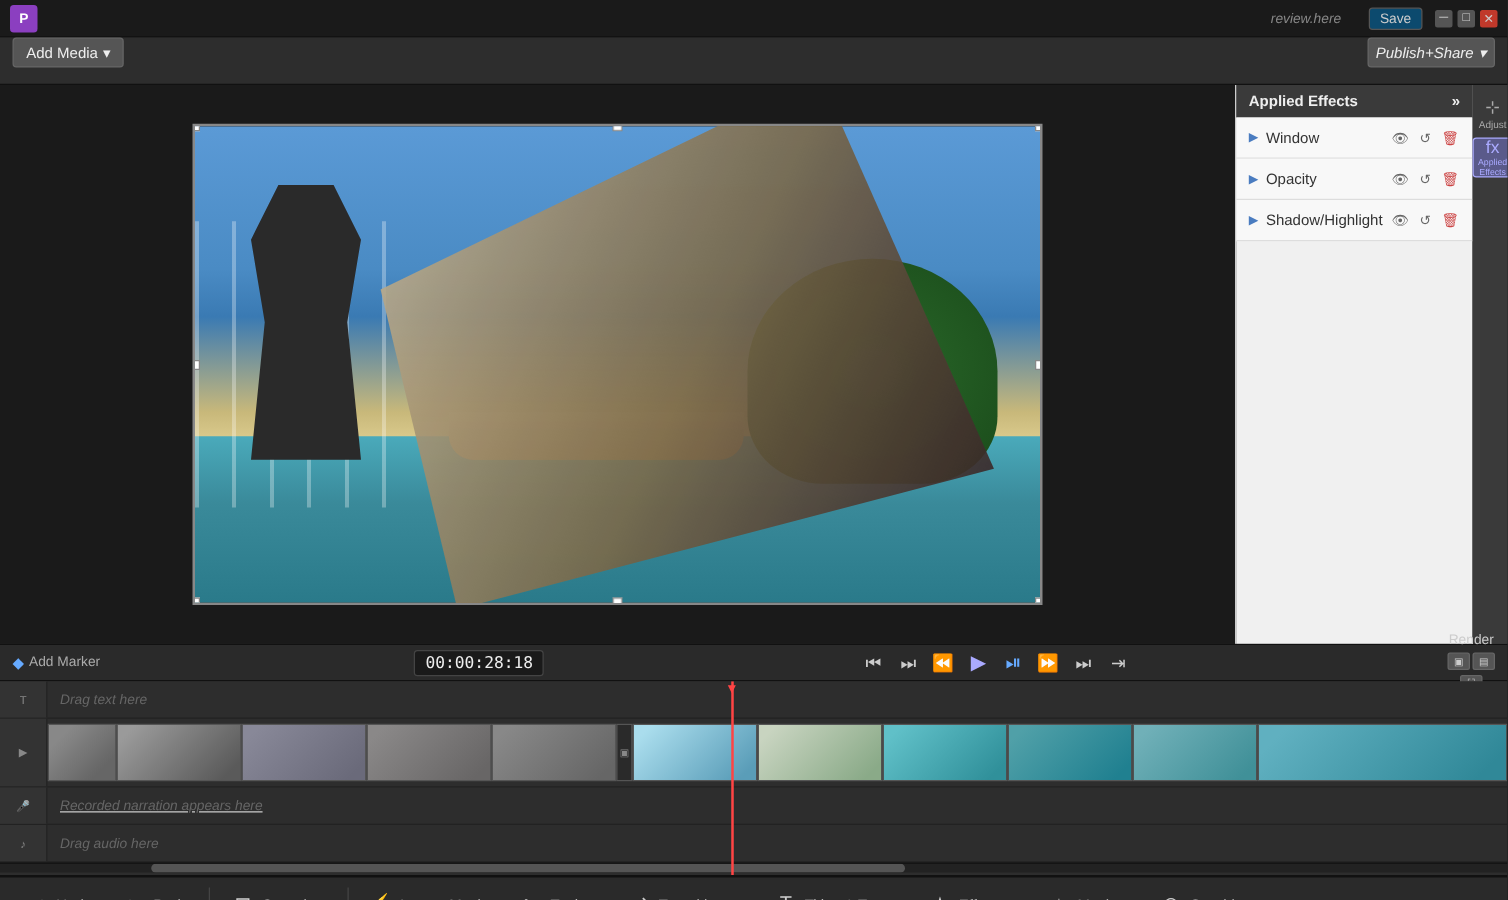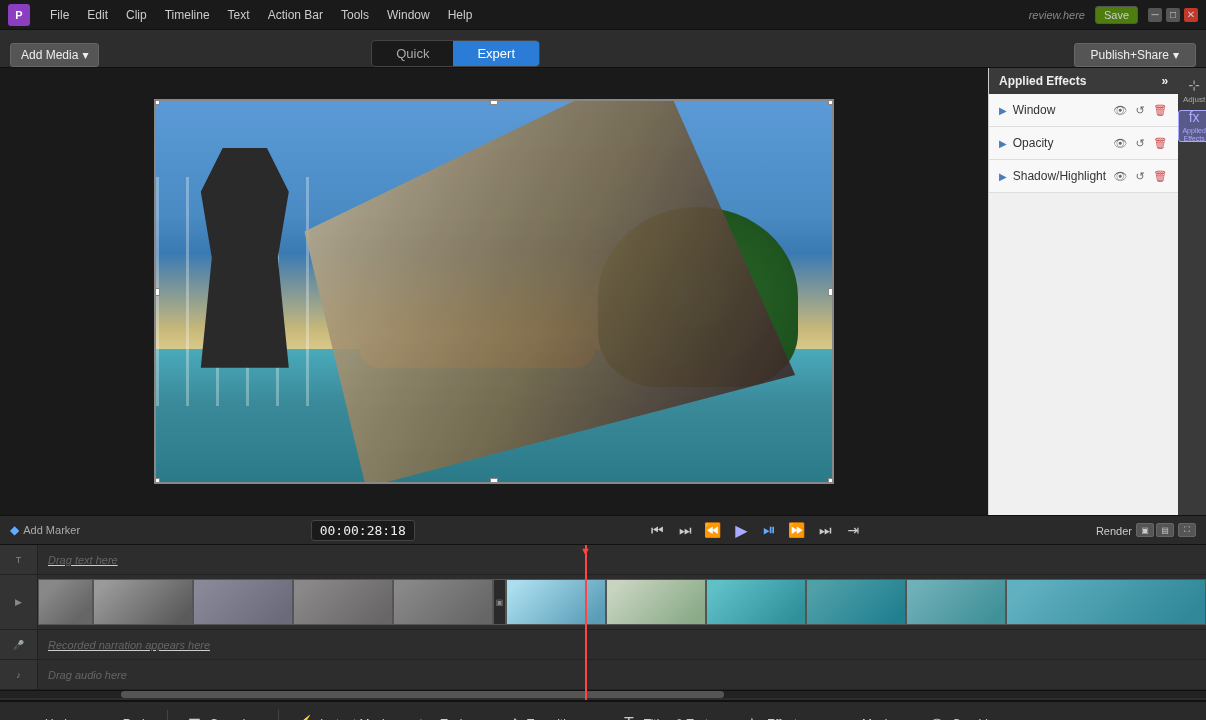--- a/index.html
+++ b/index.html
@@ -33,41 +33,42 @@
     .title-bar-right {
       margin-left: auto;
       display: flex;
       align-items: center;
       gap: 10px;
     }
     .pref-text { font-size: 11px; color: #888; font-style: italic; }
     .save-btn {
       font-size: 11px;
       color: #ccc;
-      background: #4d7c0f;
+      background: #0c4a6e;
       border: 1px solid #555;
       padding: 2px 8px;
       border-radius: 3px;
       cursor: pointer;
+      margin-left: 12px;
     }
     .win-controls { display: flex; gap: 4px; }
     .win-btn {
       width: 14px; height: 14px;
       border-radius: 2px;
       display: flex; align-items: center; justify-content: center;
       font-size: 10px; cursor: pointer; background: #555; color: #ccc;
     }
     .win-btn.close { background: #c0392b; }
 
     
     #toolbar {
       height: 38px;
       background: #2d2d2d;
       display: flex;
-      align-items: flex-end;
+      align-items: flex-start;
       padding: 0 10px;
       gap: 10px;
       border-bottom: 1px solid #111;
     }
     .add-media-btn {
       background: #555;
       border: 1px solid #666;
       color: #eee;
       padding: 4px 10px;
       border-radius: 3px;
@@ -91,25 +92,25 @@
     }
     .mode-btn.active {
       background: #2a7cd6;
       color: #fff;
     }
     .publish-btn {
       margin-left: auto;
       background: #555;
       border: 1px solid #666;
       color: #eee;
-      padding: 4px 16px;
+      padding: 4px 6px;
       border-radius: 3px;
       font-size: 12px;
       cursor: pointer;
-      display: flex; align-items: center; gap: 4px;
+      display: flex; align-items: center; gap: 4px; font-style: italic;
     }
 
     
     #main-content {
       display: flex;
       height: calc(720px - 30px - 38px - 45px - 160px);
     }
 
     
     #video-area {
@@ -309,21 +310,21 @@
       font-size: 14px;
       color: #ccc;
       cursor: pointer;
       border-radius: 3px;
     }
     .transport-btn.play-btn { color: #aaf; font-size: 16px; }
     .render-btn {
       font-size: 11px;
       color: #ccc;
       margin-left: auto;
-      display: flex; align-items: flex-end; gap: 4px;
+      display: flex; align-items: center; gap: 4px; flex-direction: column;
     }
     .render-icons { display: flex; gap: 2px; }
     .render-icon {
       width: 18px; height: 14px;
       background: #555;
       border: 1px solid #666;
       border-radius: 2px;
       display: flex; align-items: center; justify-content: center;
       font-size: 8px; cursor: pointer;
     }
@@ -453,51 +454,36 @@
       margin: 0 2px;
     }
   </style>
 </head>
 <body>
 
 <div id="title-bar">
   <div id="app-icon">
     <span>P</span>
   </div>
-  <div class="menu-bar">
-    <div class="menu-item">File</div>
-    <div class="menu-item">Edit</div>
-    <div class="menu-item">Clip</div>
-    <div class="menu-item">Timeline</div>
-    <div class="menu-item">Text</div>
-    <div class="menu-item">Action Bar</div>
-    <div class="menu-item">Tools</div>
-    <div class="menu-item">Window</div>
-    <div class="menu-item">Help</div>
-  </div>
   <div class="title-bar-right">
     <span class="pref-text">review.here</span>
     <button class="save-btn">Save</button>
     <div class="win-controls">
       <div class="win-btn">─</div>
       <div class="win-btn">□</div>
       <div class="win-btn close">✕</div>
     </div>
   </div>
 </div>
 
 <div id="toolbar">
   <button class="add-media-btn">
     <span>Add Media</span>
     <span>▾</span>
   </button>
-  <div class="mode-toggle">
-    <div class="mode-btn">Quick</div>
-    <div class="mode-btn active">Expert</div>
-  </div>
   <button class="publish-btn">
     <span>Publish+Share</span>
     <span>▾</span>
   </button>
 </div>
 
 <div id="main-content" style="height:447px; display:flex;">
 
   <div id="video-area" style="flex:1; position:relative; background:#1a1a1a; display:flex; align-items:center; justify-content:center;">
     <div id="video-canvas">
@@ -601,21 +587,21 @@
 <div id="timeline" style="height:155px; background:#2d2d2d; position:relative; overflow:hidden;">
 
   <div class="playhead" style="position:absolute; top:0; bottom:0; width:2px; background:#ff4444; z-index:10; left:585px;">
     <span style="position:absolute; top:0; left:-5px; color:#ff4444; font-size:11px;">▼</span>
   </div>
 
   <div class="track" style="height:30px; border-bottom:1px solid #222; display:flex;">
     <div class="track-header" style="width:38px; background:#333; border-right:1px solid #222; display:flex; align-items:center; justify-content:center;">
       <span style="font-size:9px; color:#888;">T</span>
     </div>
-    <div class="track-content" style="flex:1;text-decoration:underline;">
+    <div class="track-content" style="flex:1;">
       <div class="track-placeholder">Drag text here</div>
     </div>
   </div>
 
   <div class="track" style="height:55px; border-bottom:1px solid #222; display:flex;">
     <div class="track-header" style="width:38px; background:#333; border-right:1px solid #222; display:flex; align-items:center; justify-content:center; flex-direction:column; gap:2px;">
       <span style="font-size:9px; color:#888;">▶</span>
     </div>
     <div class="track-content" style="flex:1; position:relative; overflow:hidden;">
       <div class="clips-row" style="display:flex; height:100%; align-items:center;">

